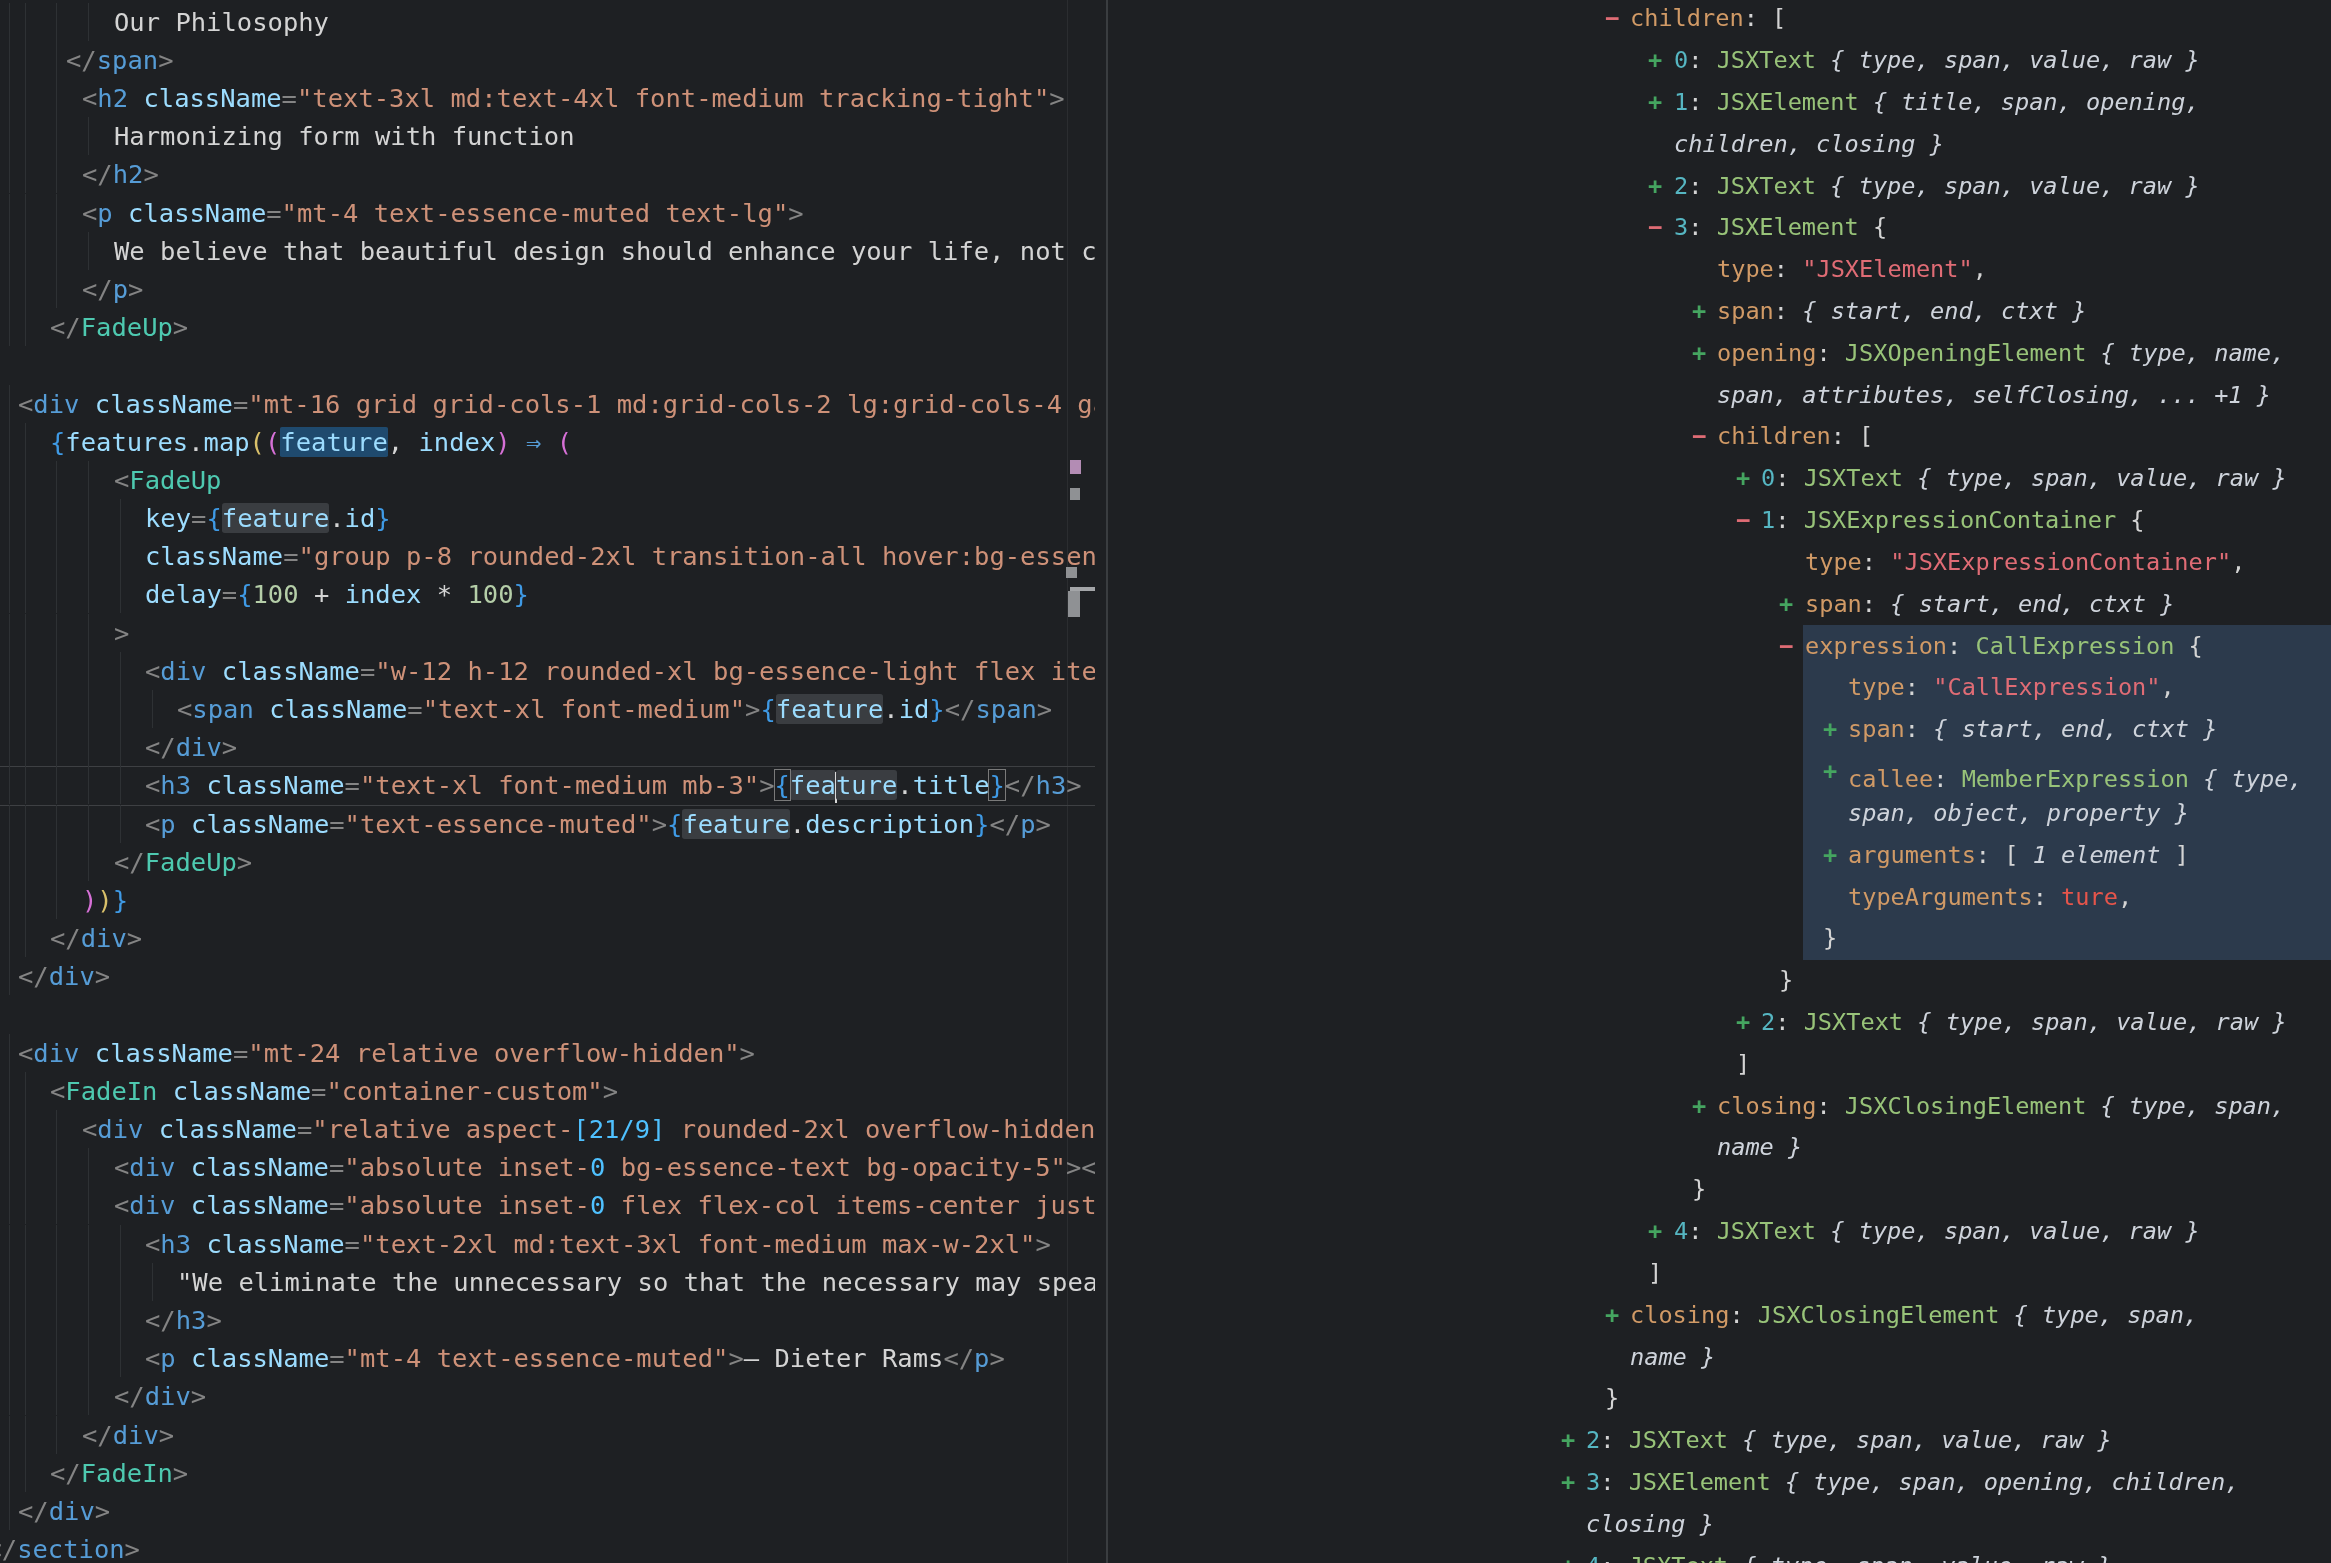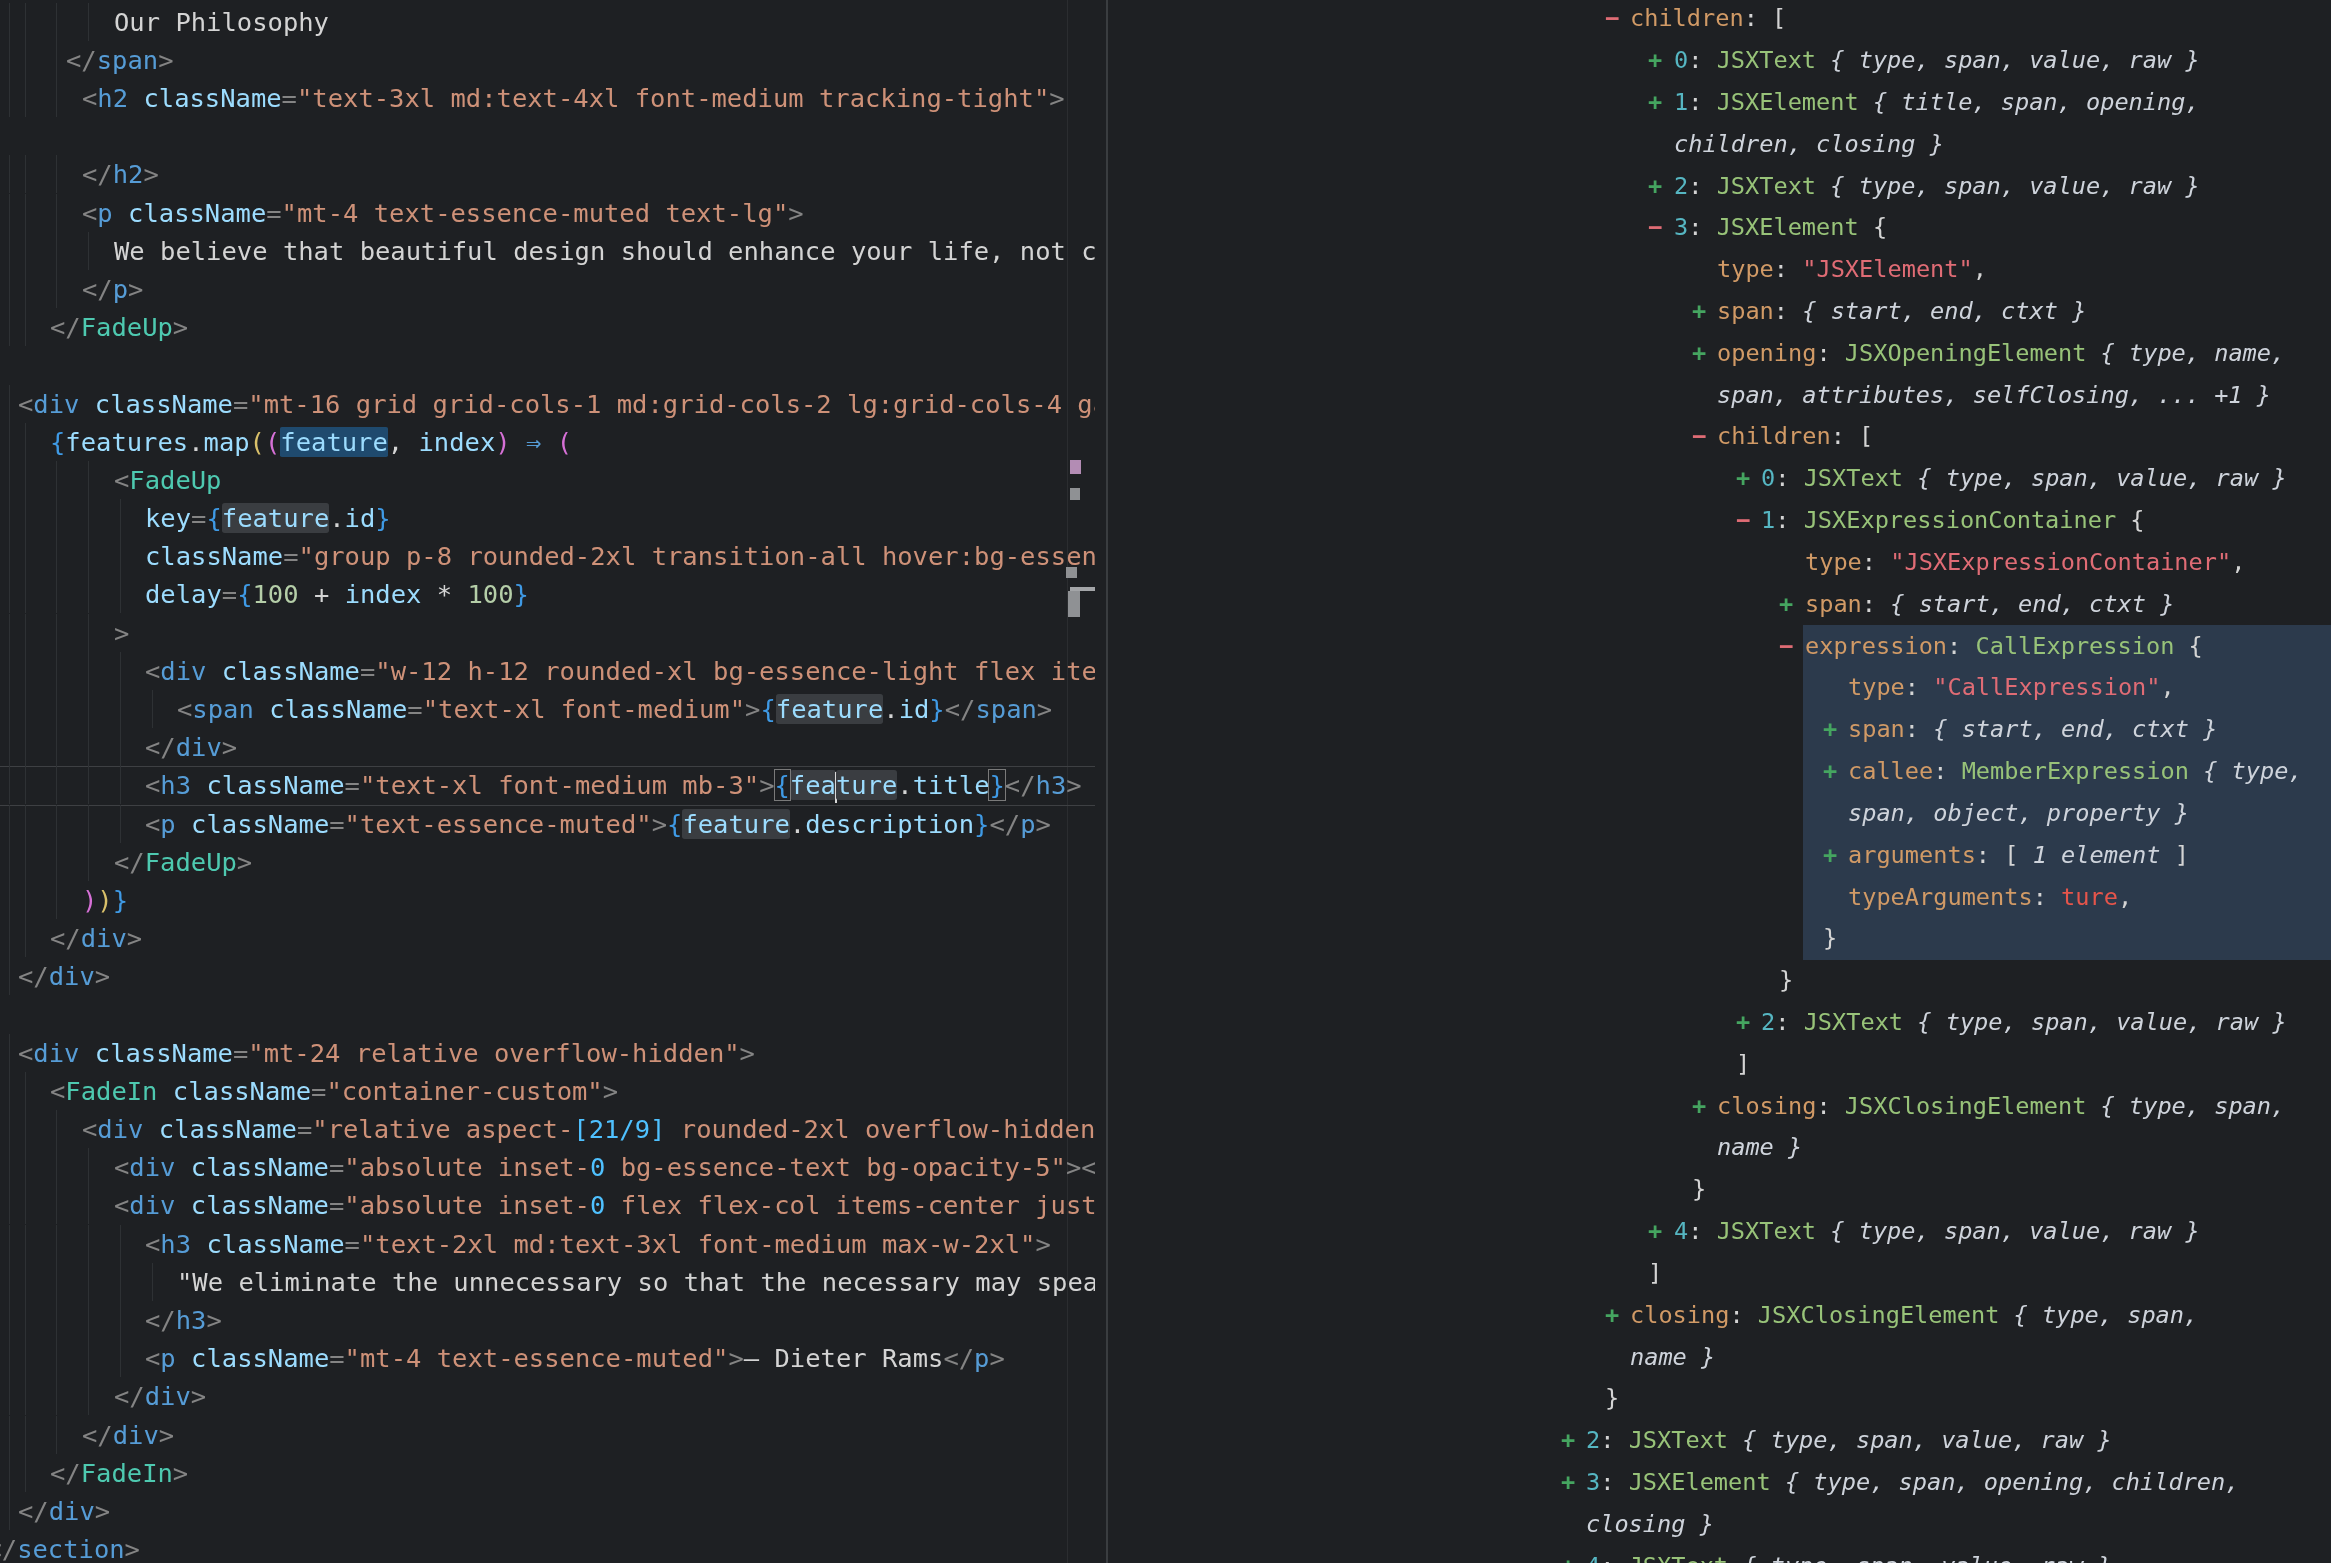--- a/index.html
+++ b/index.html
@@ -38,20 +38,21 @@
 </style>
 </head>
 <body>
 
 <div class="screen">
   <div class="left-pane" id="left-pane">
       <div class="curline-box" style="top: 766px;"></div>
       <div class="lline" style="top: 2.7px;"><span class="guide" style="left: 9px;"></span><span class="guide" style="left: 24.5px;"></span><span class="guide" style="left: 56px;"></span><span class="guide" style="left: 88px;"></span><span class="ltext" style="margin-left: 114px;"><span class="c-txt">Our Philosophy</span></span></div>
       <div class="lline" style="top: 41px;"><span class="guide" style="left: 9px;"></span><span class="guide" style="left: 24.5px;"></span><span class="guide" style="left: 56px;"></span><span class="ltext" style="margin-left: 66px;"><span class="c-pun">&lt;/</span><span class="c-tag">span</span><span class="c-pun">&gt;</span></span></div>
       <div class="lline" style="top: 79px;"><span class="guide" style="left: 9px;"></span><span class="guide" style="left: 24.5px;"></span><span class="guide" style="left: 56px;"></span><span class="ltext" style="margin-left: 82px;"><span class="c-pun">&lt;</span><span class="c-tag">h2</span><span class="c-txt"> </span><span class="c-attr">className</span><span class="c-pun">=</span><span class="c-str">"text-3xl md:text-4xl font-medium tracking-tight"</span><span class="c-pun">&gt;</span></span></div>
+      <div class="lline" style="top: 117px;"><span class="guide" style="left: 9px;"></span><span class="guide" style="left: 24.5px;"></span><span class="guide" style="left: 56px;"></span><span class="guide" style="left: 88px;"></span><span class="ltext" style="margin-left: 114px;"><span class="c-txt">Harmonizing form with function</span></span></div>
       <div class="lline" style="top: 155px;"><span class="guide" style="left: 9px;"></span><span class="guide" style="left: 24.5px;"></span><span class="guide" style="left: 56px;"></span><span class="ltext" style="margin-left: 82px;"><span class="c-pun">&lt;/</span><span class="c-tag">h2</span><span class="c-pun">&gt;</span></span></div>
       <div class="lline" style="top: 194px;"><span class="guide" style="left: 9px;"></span><span class="guide" style="left: 24.5px;"></span><span class="guide" style="left: 56px;"></span><span class="ltext" style="margin-left: 82px;"><span class="c-pun">&lt;</span><span class="c-tag">p</span><span class="c-txt"> </span><span class="c-attr">className</span><span class="c-pun">=</span><span class="c-str">"mt-4 text-essence-muted text-lg"</span><span class="c-pun">&gt;</span></span></div>
       <div class="lline" style="top: 232px;"><span class="guide" style="left: 9px;"></span><span class="guide" style="left: 24.5px;"></span><span class="guide" style="left: 56px;"></span><span class="guide" style="left: 88px;"></span><span class="ltext" style="margin-left: 114px;"><span class="c-txt">We believe that beautiful design should enhance your life, not complicate it.</span></span></div>
       <div class="lline" style="top: 270px;"><span class="guide" style="left: 9px;"></span><span class="guide" style="left: 24.5px;"></span><span class="guide" style="left: 56px;"></span><span class="ltext" style="margin-left: 82px;"><span class="c-pun">&lt;/</span><span class="c-tag">p</span><span class="c-pun">&gt;</span></span></div>
       <div class="lline" style="top: 308px;"><span class="guide" style="left: 9px;"></span><span class="guide" style="left: 24.5px;"></span><span class="ltext" style="margin-left: 50px;"><span class="c-pun">&lt;/</span><span class="c-cmp">FadeUp</span><span class="c-pun">&gt;</span></span></div>
       <div class="lline" style="top: 346px;"><span class="ltext" style="margin-left: 18px;"></span></div>
       <div class="lline" style="top: 385px;"><span class="guide" style="left: 9px;"></span><span class="ltext" style="margin-left: 18px;"><span class="c-pun">&lt;</span><span class="c-tag">div</span><span class="c-txt"> </span><span class="c-attr">className</span><span class="c-pun">=</span><span class="c-str">"mt-16 grid grid-cols-1 md:grid-cols-2 lg:grid-cols-4 gap-8"</span></span></div>
       <div class="lline" style="top: 423px;"><span class="guide" style="left: 9px;"></span><span class="guide" style="left: 24.5px;"></span><span class="ltext" style="margin-left: 50px;"><span class="c-bB">{</span><span class="c-var">features</span><span class="c-txt">.</span><span class="c-var">map</span><span class="c-bG">(</span><span class="c-bP">(</span><span class="c-var bg-sel">feature</span><span class="c-txt">, </span><span class="c-var">index</span><span class="c-bP">)</span><span class="c-txt"> </span><span class="c-arr">⇒</span><span class="c-txt"> </span><span class="c-bP">(</span></span></div>
       <div class="lline" style="top: 461px;"><span class="guide" style="left: 9px;"></span><span class="guide" style="left: 24.5px;"></span><span class="guide" style="left: 56px;"></span><span class="guide" style="left: 88px;"></span><span class="ltext" style="margin-left: 114px;"><span class="c-pun">&lt;</span><span class="c-cmp">FadeUp</span></span></div>
       <div class="lline" style="top: 499px;"><span class="guide" style="left: 9px;"></span><span class="guide" style="left: 24.5px;"></span><span class="guide" style="left: 56px;"></span><span class="guide" style="left: 88px;"></span><span class="guide" style="left: 120px;"></span><span class="ltext" style="margin-left: 145px;"><span class="c-attr">key</span><span class="c-pun">=</span><span class="c-bB">{</span><span class="c-var bg-wh">feature</span><span class="c-txt">.</span><span class="c-var">id</span><span class="c-bB">}</span></span></div>
@@ -104,21 +105,21 @@
     <div class="rline" style="top: 332px;"><span class="rsign sign-plus" style="left: 1692px;">+</span><span class="rtext" style="left: 1717px;"><span class="c-k">opening</span><span class="c-p">: </span><span class="c-n">JSXOpeningElement</span><span class="c-p"> </span><span class="c-i">{ type, name,</span></span></div>
     <div class="rline" style="top: 374px;"><span class="rtext" style="left: 1717px;"><span class="c-i">span, attributes, selfClosing, ... +1 }</span></span></div>
     <div class="rline" style="top: 415px;"><span class="rsign sign-minus" style="left: 1692px;">−</span><span class="rtext" style="left: 1717px;"><span class="c-k">children</span><span class="c-p">: </span><span class="c-p">[</span></span></div>
     <div class="rline" style="top: 457px;"><span class="rsign sign-plus" style="left: 1736px;">+</span><span class="rtext" style="left: 1761px;"><span class="c-idx">0</span><span class="c-p">: </span><span class="c-n">JSXText</span><span class="c-p"> </span><span class="c-i">{ type, span, value, raw }</span></span></div>
     <div class="rline" style="top: 499px;"><span class="rsign sign-minus" style="left: 1736px;">−</span><span class="rtext" style="left: 1761px;"><span class="c-idx">1</span><span class="c-p">: </span><span class="c-n">JSXExpressionContainer</span><span class="c-p"> {</span></span></div>
     <div class="rline" style="top: 541px;"><span class="rtext" style="left: 1805px;"><span class="c-k">type</span><span class="c-p">: </span><span class="c-s">"JSXExpressionContainer"</span><span class="c-p">,</span></span></div>
     <div class="rline" style="top: 583px;"><span class="rsign sign-plus" style="left: 1779px;">+</span><span class="rtext" style="left: 1805px;"><span class="c-k">span</span><span class="c-p">: </span><span class="c-i">{ start, end, ctxt }</span></span></div>
     <div class="rline" style="top: 625px;"><span class="rsign sign-minus" style="left: 1779px;">−</span><span class="rtext" style="left: 1805px;"><span class="c-k">expression</span><span class="c-p">: </span><span class="c-n">CallExpression</span><span class="c-p"> {</span></span></div>
     <div class="rline" style="top: 666px;"><span class="rtext" style="left: 1848px;"><span class="c-k">type</span><span class="c-p">: </span><span class="c-s">"CallExpression"</span><span class="c-p">,</span></span></div>
     <div class="rline" style="top: 708px;"><span class="rsign sign-plus" style="left: 1823px;">+</span><span class="rtext" style="left: 1848px;"><span class="c-k">span</span><span class="c-p">: </span><span class="c-i">{ start, end, ctxt }</span></span></div>
-    <div class="rline" style="top: 750px;"><span class="rsign sign-plus" style="left: 1823px;">+</span><span class="rtext" style="left: 1848px;"><span class="c-k">callee</span><span class="c-p">: </span><span class="c-n">MemberExpression</span><span class="c-p"> </span><span class="c-i">{ type,</span></span></div>
+    <div class="rline" style="top: 750px;"><span class="rsign sign-plus" style="left: 1823px;">+</span><span class="rtext" style="left: 1848px; margin-top: 8px;"><span class="c-k">callee</span><span class="c-p">: </span><span class="c-n">MemberExpression</span><span class="c-p"> </span><span class="c-i">{ type,</span></span></div>
     <div class="rline" style="top: 792px;"><span class="rtext" style="left: 1848px;"><span class="c-i">span, object, property }</span></span></div>
     <div class="rline" style="top: 834px;"><span class="rsign sign-plus" style="left: 1823px;">+</span><span class="rtext" style="left: 1848px;"><span class="c-k">arguments</span><span class="c-p">: </span><span class="c-p">[ </span><span class="c-i">1 element</span><span class="c-p"> ]</span></span></div>
     <div class="rline" style="top: 876px;"><span class="rtext" style="left: 1848px;"><span class="c-k">typeArguments</span><span class="c-p">: </span><span class="c-nl">ture</span><span class="c-p">,</span></span></div>
     <div class="rline" style="top: 917px;"><span class="rtext" style="left: 1823px;"><span class="c-p">}</span></span></div>
     <div class="rline" style="top: 959px;"><span class="rtext" style="left: 1779px;"><span class="c-p">}</span></span></div>
     <div class="rline" style="top: 1001px;"><span class="rsign sign-plus" style="left: 1736px;">+</span><span class="rtext" style="left: 1761px;"><span class="c-idx">2</span><span class="c-p">: </span><span class="c-n">JSXText</span><span class="c-p"> </span><span class="c-i">{ type, span, value, raw }</span></span></div>
     <div class="rline" style="top: 1043px;"><span class="rtext" style="left: 1736px;"><span class="c-p">]</span></span></div>
     <div class="rline" style="top: 1085px;"><span class="rsign sign-plus" style="left: 1692px;">+</span><span class="rtext" style="left: 1717px;"><span class="c-k">closing</span><span class="c-p">: </span><span class="c-n">JSXClosingElement</span><span class="c-p"> </span><span class="c-i">{ type, span,</span></span></div>
     <div class="rline" style="top: 1126px;"><span class="rtext" style="left: 1717px;"><span class="c-i">name }</span></span></div>
     <div class="rline" style="top: 1168px;"><span class="rtext" style="left: 1692px;"><span class="c-p">}</span></span></div>

